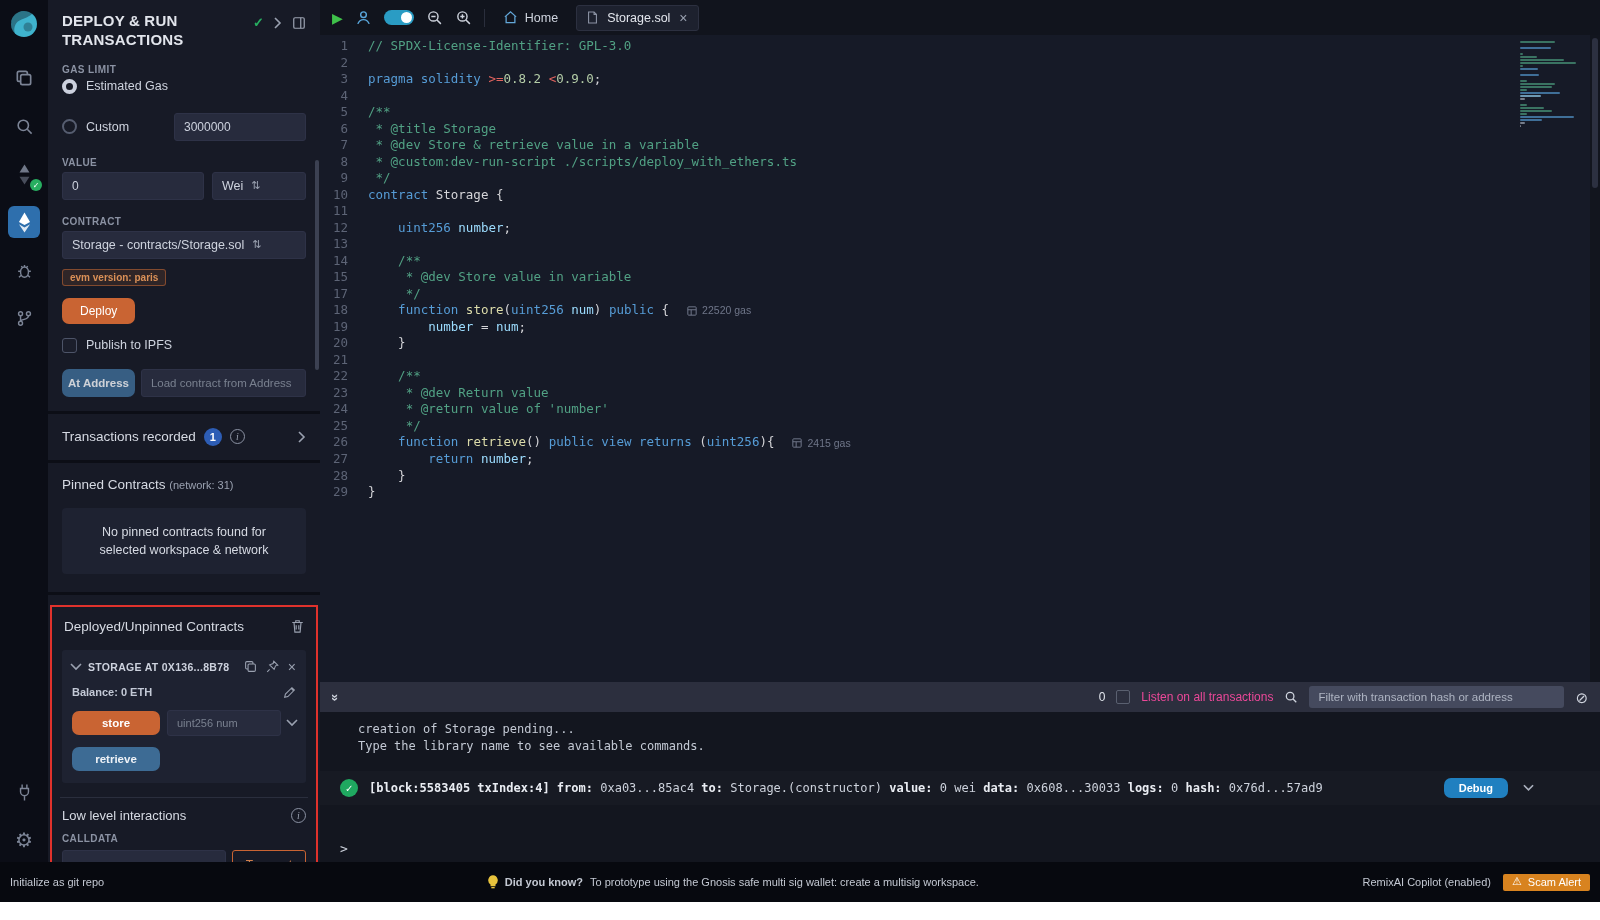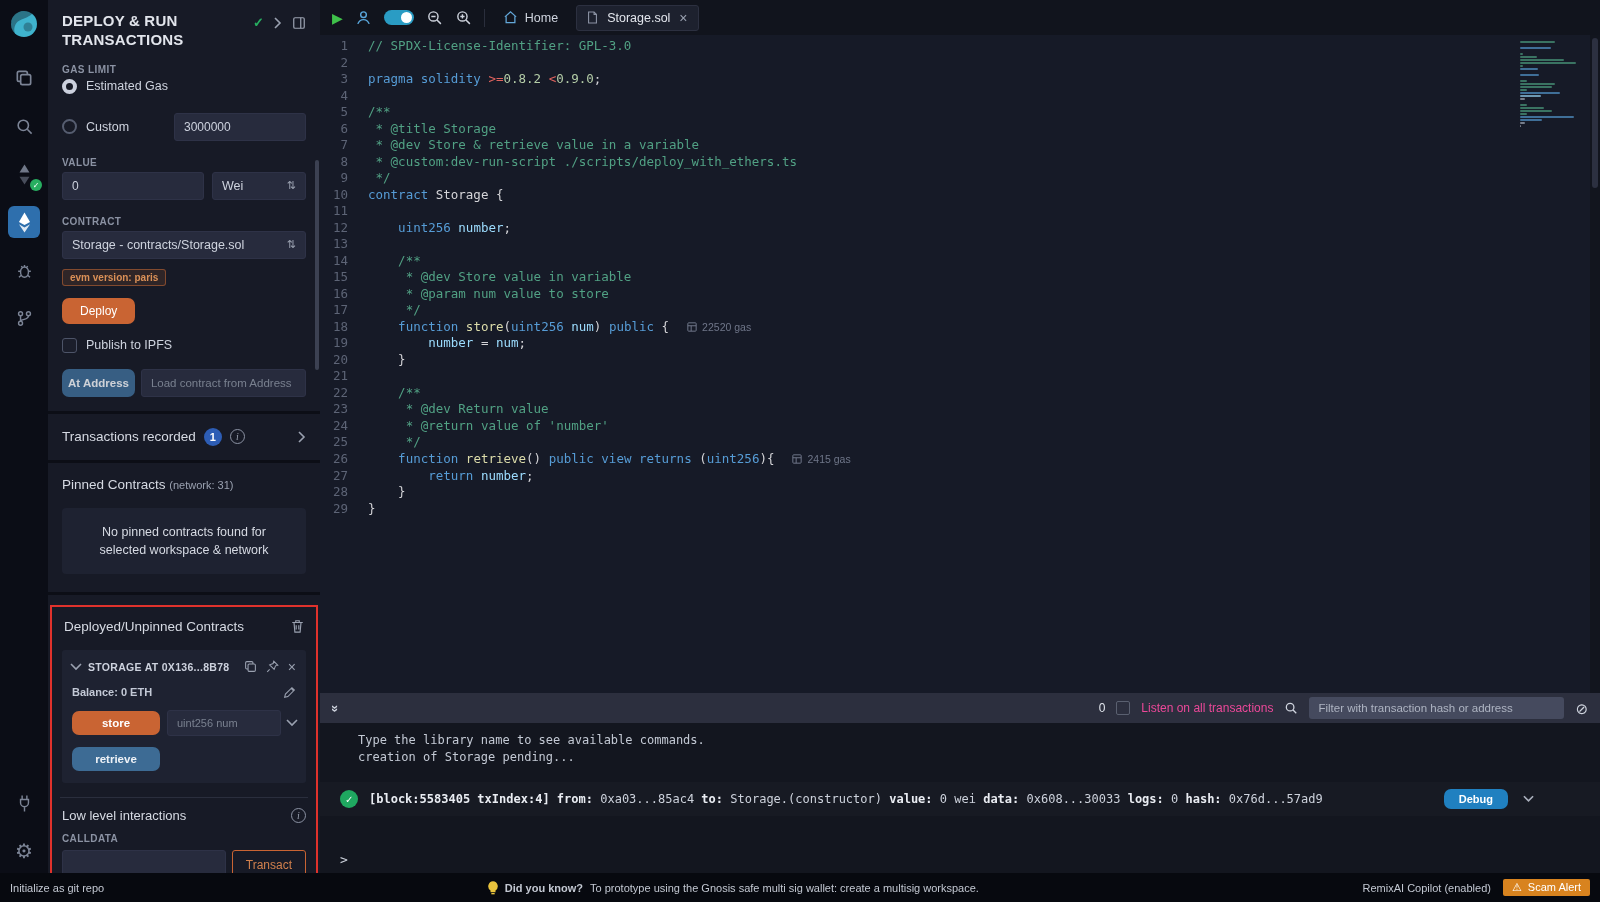--- a/index.html
+++ b/index.html
@@ -29,21 +29,21 @@
   .lbl{font-size:10px;font-weight:700;letter-spacing:.4px;color:#8b92a3;margin:8px 0 4px}
   .radio-row{display:flex;align-items:center;gap:9px;margin-top:19px}
   .radio{width:15px;height:15px;border-radius:50%;border:2px solid #565d70;flex-shrink:0;cursor:pointer}
   .radio.checked{border:4.5px solid #ccd1de}
   .radio-label{font-size:12.5px;color:#ced3de}
   .inp{background:#272b3d;border:1px solid #2e3247;border-radius:3px;color:#cdd2de;padding:4px 9px;font-size:12px;height:28px;font-family:"Liberation Sans",sans-serif;outline:none}
   .inp::placeholder{color:#79808f}
   .gas-input{width:132px;margin-left:auto}
   .row{display:flex;align-items:center;gap:8px}
   .value-input{width:142px}
-  .select{display:flex;align-items:center;justify-content:space-between;background:#272b3d;border:1px solid #2e3247;border-radius:3px;padding:0 9px;height:28px;font-size:12.5px;color:#ced3de;cursor:pointer}
+  .select{display:flex;align-items:center;background:#272b3d;border:1px solid #2e3247;border-radius:3px;padding:0 9px;height:28px;font-size:12.5px;color:#ced3de;cursor:pointer}
   .select .caret{color:#9aa1b0;font-size:11px;margin-left:8px}
   .unit-select{flex:1}
   .contract-select{width:100%;margin-top:2px}
   .evm-badge{display:inline-block;margin-top:10px;font-size:10px;color:#da9057;background:rgba(201,106,53,.14);border:1px solid rgba(201,106,53,.55);border-radius:3px;padding:2px 7px;font-weight:700}
   .btn{border:none;border-radius:7px;font-size:12px;cursor:pointer;font-family:"Liberation Sans",sans-serif}
   .btn-warn{background:#c96433;color:#fff;padding:6px 18px;font-weight:400}
   .deploy-btn{display:block;margin-top:12px}
   .check-row{display:flex;align-items:center;gap:9px;margin-top:14px}
   .checkbox{width:15px;height:15px;border:1.5px solid #4d5468;border-radius:3px;background:#1b1e2b;flex-shrink:0;cursor:pointer}
   .check-label{font-size:12.5px;color:#ced3de}
@@ -126,21 +126,21 @@
   .term-out{padding-left:38px;line-height:17px;white-space:pre}
   .tx-row{display:flex;align-items:center;gap:11px;margin-top:16px;padding:7px 14px;background:rgba(255,255,255,.02)}
   .tx-check{width:18px;height:18px;border-radius:50%;background:#1fa860;color:#fff;font-size:11px;display:flex;align-items:center;justify-content:center;flex-shrink:0;margin-left:6px}
   .tx-text{flex:1;white-space:pre;overflow:hidden;text-overflow:ellipsis;color:#cdd2dc}
   .seg-b{font-weight:700;color:#e9ecf2}
   .btn-debug{background:#2080c0;color:#fff;padding:4px 15px;font-size:11px;font-weight:700;margin-right:4px}
   .tx-caret{color:#aab0bd;display:flex;margin-right:52px;cursor:pointer}
   .prompt{margin-top:auto;padding-left:20px;font-size:13px;color:#cdd2dc}
 
   
-  .statusbar{height:29px;background:#07090f;display:flex;align-items:center;font-size:11px;color:#c3c8d2;padding:0 10px;gap:16px;flex-shrink:0}
+  .statusbar{height:40px;background:#07090f;display:flex;align-items:center;font-size:11px;color:#c3c8d2;padding:0 10px;gap:16px;flex-shrink:0}
   .sb-left{cursor:pointer}
   .sb-tip{margin:0 auto;display:flex;align-items:center;gap:7px}
   .sb-bold{font-weight:700}
   .sb-right{display:flex;align-items:center;gap:12px}
   .copilot{cursor:pointer}
   .scam{background:#d8831f;color:#fff;border-radius:2px;padding:2px 9px 3px;display:flex;gap:6px;align-items:center;font-size:11px;cursor:pointer}
   .warn-tri{font-size:11px;line-height:1}
   .bottom-strip{height:18px;background:#ffffff}
 </style>
 </head>
@@ -428,21 +428,20 @@
             <div class="code-line"><span class="ln">6</span><span><span class="tok-cm"> * @title Storage</span></span></div>
             <div class="code-line"><span class="ln">7</span><span><span class="tok-cm"> * @dev Store &amp; retrieve value in a variable</span></span></div>
             <div class="code-line"><span class="ln">8</span><span><span class="tok-cm"> * @custom:dev-run-script ./scripts/deploy_with_ethers.ts</span></span></div>
             <div class="code-line"><span class="ln">9</span><span><span class="tok-cm"> */</span></span></div>
             <div class="code-line"><span class="ln">10</span><span><span class="tok-kw">contract </span><span class="tok-pl">Storage {</span></span></div>
             <div class="code-line"><span class="ln">11</span><span></span></div>
             <div class="code-line"><span class="ln">12</span><span><span class="tok-pl">    </span><span class="tok-kw">uint256</span><span class="tok-pl"> </span><span class="tok-vr">number</span><span class="tok-pl">;</span></span></div>
             <div class="code-line"><span class="ln">13</span><span></span></div>
             <div class="code-line"><span class="ln">14</span><span><span class="tok-cm">    /**</span></span></div>
             <div class="code-line"><span class="ln">15</span><span><span class="tok-cm">     * @dev Store value in variable</span></span></div>
-            <div class="code-line"><span class="ln">16</span><span><span class="tok-cm">     * @param num value to store</span></span></div>
             <div class="code-line"><span class="ln">17</span><span><span class="tok-cm">     */</span></span></div>
             <div class="code-line"><span class="ln">18</span><span><span class="tok-pl">    </span><span class="tok-kw">function</span><span class="tok-pl"> </span><span class="tok-fn">store</span><span class="tok-pl">(</span><span class="tok-kw">uint256</span><span class="tok-pl"> </span><span class="tok-vr">num</span><span class="tok-pl">) </span><span class="tok-kw">public</span><span class="tok-pl"> {</span><span class="gas-ann"><svg width="10" height="10" viewBox="0 0 12 12" fill="none" stroke="currentColor" stroke-width="1.2">
                     <rect x="1" y="1" width="10" height="10" rx="1"></rect>
                     <path d="M1 4.5h10M5 4.5V11"></path>
                   </svg><span>22520 gas</span></span></span></div>
             <div class="code-line"><span class="ln">19</span><span><span class="tok-pl">        </span><span class="tok-vr">number</span><span class="tok-pl"> = </span><span class="tok-vr">num</span><span class="tok-pl">;</span></span></div>
             <div class="code-line"><span class="ln">20</span><span><span class="tok-pl">    }</span></span></div>
             <div class="code-line"><span class="ln">21</span><span></span></div>
             <div class="code-line"><span class="ln">22</span><span><span class="tok-cm">    /**</span></span></div>
             <div class="code-line"><span class="ln">23</span><span><span class="tok-cm">     * @dev Return value</span></span></div>
@@ -502,21 +501,21 @@
             <svg width="14" height="14" viewBox="0 0 24 24" fill="none" stroke="currentColor" stroke-width="2.2">
               <circle cx="10.5" cy="10.5" r="6.5"></circle>
               <path d="M15.5 15.5L21 21"></path>
             </svg>
           </span>
         <input class="term-filter" type="text" placeholder="Filter with transaction hash or address" style="">
         <span class="tb-block">⊘</span>
       </div>
 
       <div class="terminal">
-        <div class="term-out"><div>Type the library name to see available commands.</div><div>creation of Storage pending...</div></div>
+        <div class="term-out"><div>creation of Storage pending...</div><div>Type the library name to see available commands.</div></div>
         <div class="tx-row">
           <span class="tx-check">✓</span>
           <span class="tx-text"><span class="seg-b">[block:5583405 txIndex:4]</span><span> </span><span class="seg-b">from:</span><span> 0xa03...85ac4 </span><span class="seg-b">to:</span><span> Storage.(constructor) </span><span class="seg-b">value:</span><span> 0 wei </span><span class="seg-b">data:</span><span> 0x608...30033 </span><span class="seg-b">logs:</span><span> 0 </span><span class="seg-b">hash:</span><span> 0x76d...57ad9</span></span>
           <button class="btn btn-debug">Debug</button>
           <span class="tx-caret">
               <svg width="11" height="8" viewBox="0 0 12 8">
                 <path d="M1 1l5 5 5-5" fill="none" stroke="currentColor" stroke-width="1.8"></path>
               </svg>
             </span>
         </div>

